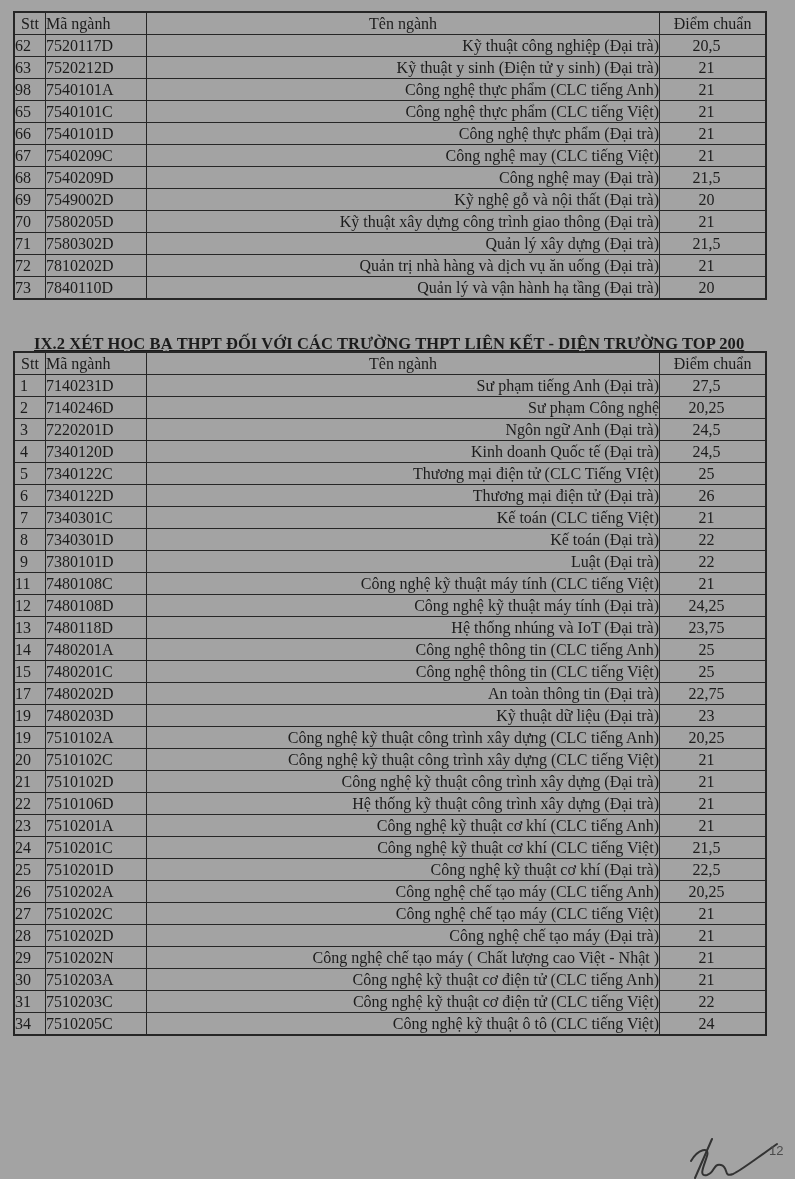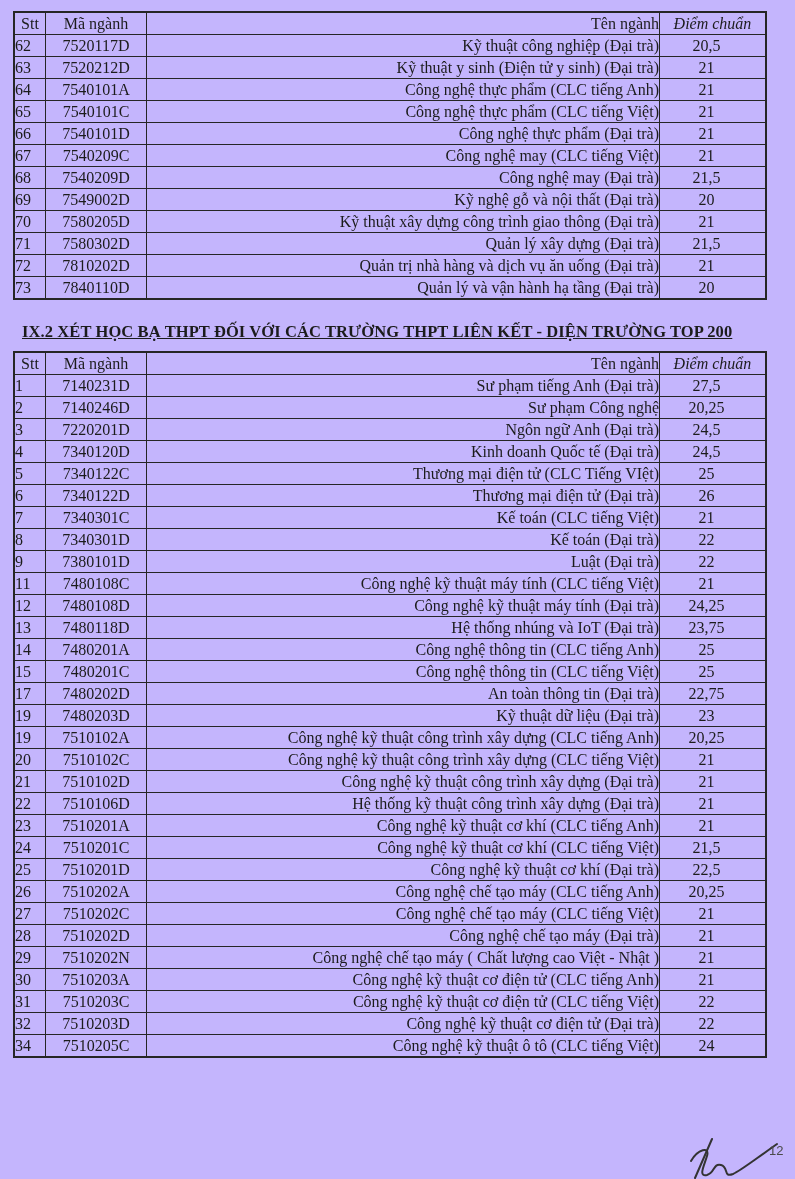--- a/index.html
+++ b/index.html
@@ -5,21 +5,21 @@
   html, body {
     margin: 0; padding: 0;
     background: #ffffff;
     font-family: "Liberation Serif", "DejaVu Serif", serif;
     color: #1c1c1c;
   }
   .page {
     position: relative;
     width: 795px;
     height: 1179px;
-    background: #c4b5fd;
+    background: #a3a3a3;
     overflow: hidden;
   }
   table.score-table {
     position: absolute;
     left: 13px;
     width: 747px;
     border-collapse: collapse;
     table-layout: fixed;
     font-size: 16px;
   }
@@ -31,32 +31,32 @@
     line-height: 21px;
     padding: 0;
     font-weight: normal;
     white-space: nowrap;
     overflow: hidden;
   }
   .score-table tr > *:first-child  { border-left-width: 2px; }
   .score-table tr > *:last-child   { border-right-width: 2px; }
   .score-table thead th            { border-top-width: 2px; }
   .score-table tbody tr:last-child td { border-bottom-width: 2px; }
-  .score-table .c0 { width: 30px;  text-align: left;  padding-right: 17px; }
-  .score-table .c1 { width: 100px; text-align: center; }
+  .score-table .c0 { width: 30px;  text-align: right;  padding-right: 17px; }
+  .score-table .c1 { width: 100px; text-align: left; }
   .score-table .c2 { width: 512px; text-align: right;   padding-left: 5px; }
   .score-table .c3 { width: 105px; text-align: center;  padding-right: 12px; }
   .score-table thead th.c0 { text-align: center; padding-right: 0; }
-  .score-table thead th.c2 { text-align: right; padding-left: 0; }
-  .score-table thead th.c3 { text-align: center; padding-right: 0; font-style: italic; }
+  .score-table thead th.c2 { text-align: center; padding-left: 0; }
+  .score-table thead th.c3 { text-align: center; padding-right: 0; }
   .section-title {
     position: absolute;
     top: 322px;
     left: 22px;
-    margin: 0;
+    margin: 12px;
     font-size: 16.5px;
     font-weight: bold;
     text-decoration: underline;
     letter-spacing: 0.1px;
     white-space: nowrap;
   }
   .signature {
     position: absolute;
     left: 688px;
     top: 1136px;
@@ -91,21 +91,21 @@
           <td class="c2">Kỹ thuật công nghiệp (Đại trà)</td>
           <td class="c3">20,5</td>
         </tr>
         <tr>
           <td class="c0">63</td>
           <td class="c1">7520212D</td>
           <td class="c2">Kỹ thuật y sinh (Điện tử y sinh) (Đại trà)</td>
           <td class="c3">21</td>
         </tr>
         <tr>
-          <td class="c0">64</td>
+          <td class="c0">98</td>
           <td class="c1">7540101A</td>
           <td class="c2">Công nghệ thực phẩm (CLC tiếng Anh)</td>
           <td class="c3">21</td>
         </tr>
         <tr>
           <td class="c0">65</td>
           <td class="c1">7540101C</td>
           <td class="c2">Công nghệ thực phẩm (CLC tiếng Việt)</td>
           <td class="c3">21</td>
         </tr>
@@ -340,26 +340,20 @@
           <td class="c2">Công nghệ kỹ thuật cơ điện tử (CLC tiếng Anh)</td>
           <td class="c3">21</td>
         </tr>
         <tr>
           <td class="c0">31</td>
           <td class="c1">7510203C</td>
           <td class="c2">Công nghệ kỹ thuật cơ điện tử (CLC tiếng Việt)</td>
           <td class="c3">22</td>
         </tr>
         <tr>
-          <td class="c0">32</td>
-          <td class="c1">7510203D</td>
-          <td class="c2">Công nghệ kỹ thuật cơ điện tử (Đại trà)</td>
-          <td class="c3">22</td>
-        </tr>
-        <tr>
           <td class="c0">34</td>
           <td class="c1">7510205C</td>
           <td class="c2">Công nghệ kỹ thuật ô tô (CLC tiếng Việt)</td>
           <td class="c3">24</td>
         </tr>
       </tbody>
   </table>
 
   <svg class="signature" width="92" height="46" viewBox="0 0 92 46">
     <path d="M24 3 L7 42" fill="none" stroke="#333" stroke-width="2" stroke-linecap="round"></path>

